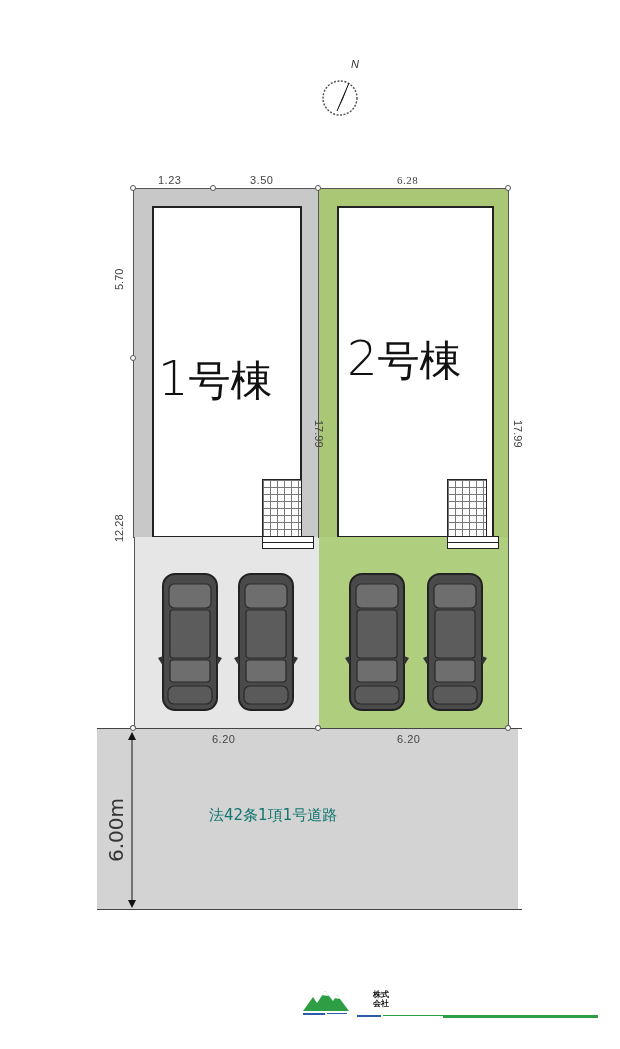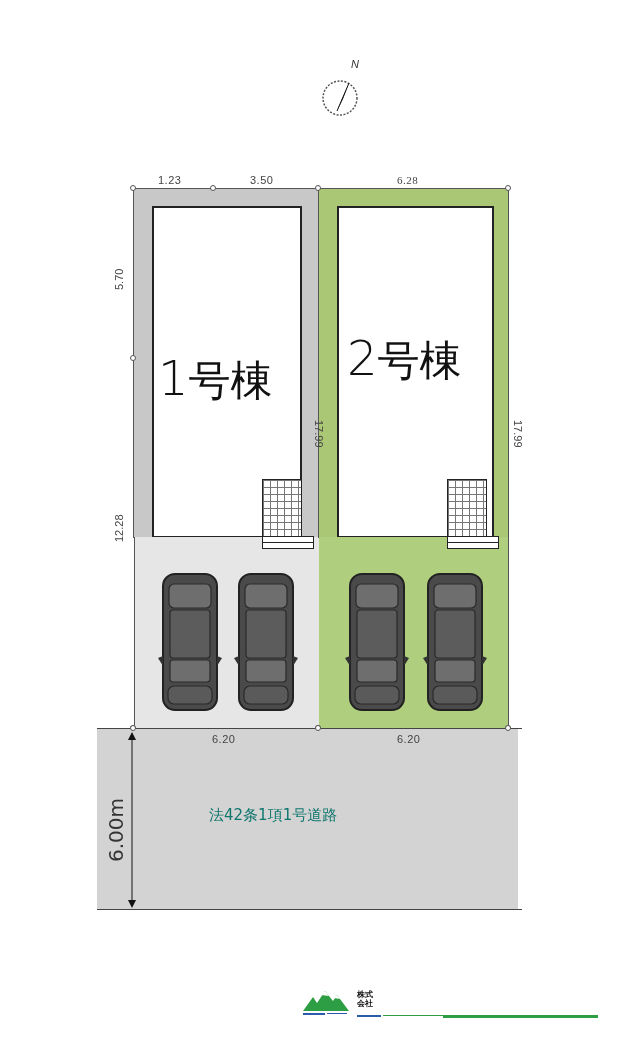--- a/index.html
+++ b/index.html
@@ -117,20 +117,20 @@
 <span class="abs road-label" style="left:209px;top:806px;">法42条1項1号道路</span>
 
 <div class="abs" style="left:303px;top:985px;width:300px;height:40px;">
   <svg class="abs" style="left:0;top:0;" width="50" height="34" viewBox="0 0 50 34">
     <polygon points="0,26 10,12 14,18 22,6 30,16 34,10 46,26" fill="#2e9e44"></polygon>
     <polygon points="18,10 22,6 26,11" fill="#fff"></polygon>
     <polygon points="31,13 34,10 37,14" fill="#fff"></polygon>
     <rect x="0" y="28" width="22" height="2" fill="#2a5caa"></rect>
     <rect x="24" y="28" width="20" height="1" fill="#2a5caa"></rect>
   </svg>
-  <div class="abs logo-small" style="left:54px;top:5px;text-align:right;">
+  <div class="abs logo-small" style="left:70px;top:5px;text-align:right;">
     <div>株式</div>
     <div>会社</div>
   </div>
   <div class="abs" style="left:54px;top:30px;width:24px;height:2px;background:#2a5caa;"></div>
   <div class="abs" style="left:80px;top:30px;width:60px;height:1px;background:#2e9e44;"></div>
   <div class="abs" style="left:140px;top:30px;width:155px;height:3px;background:#2e9e44;"></div>
 </div>
 
 </body></html>

